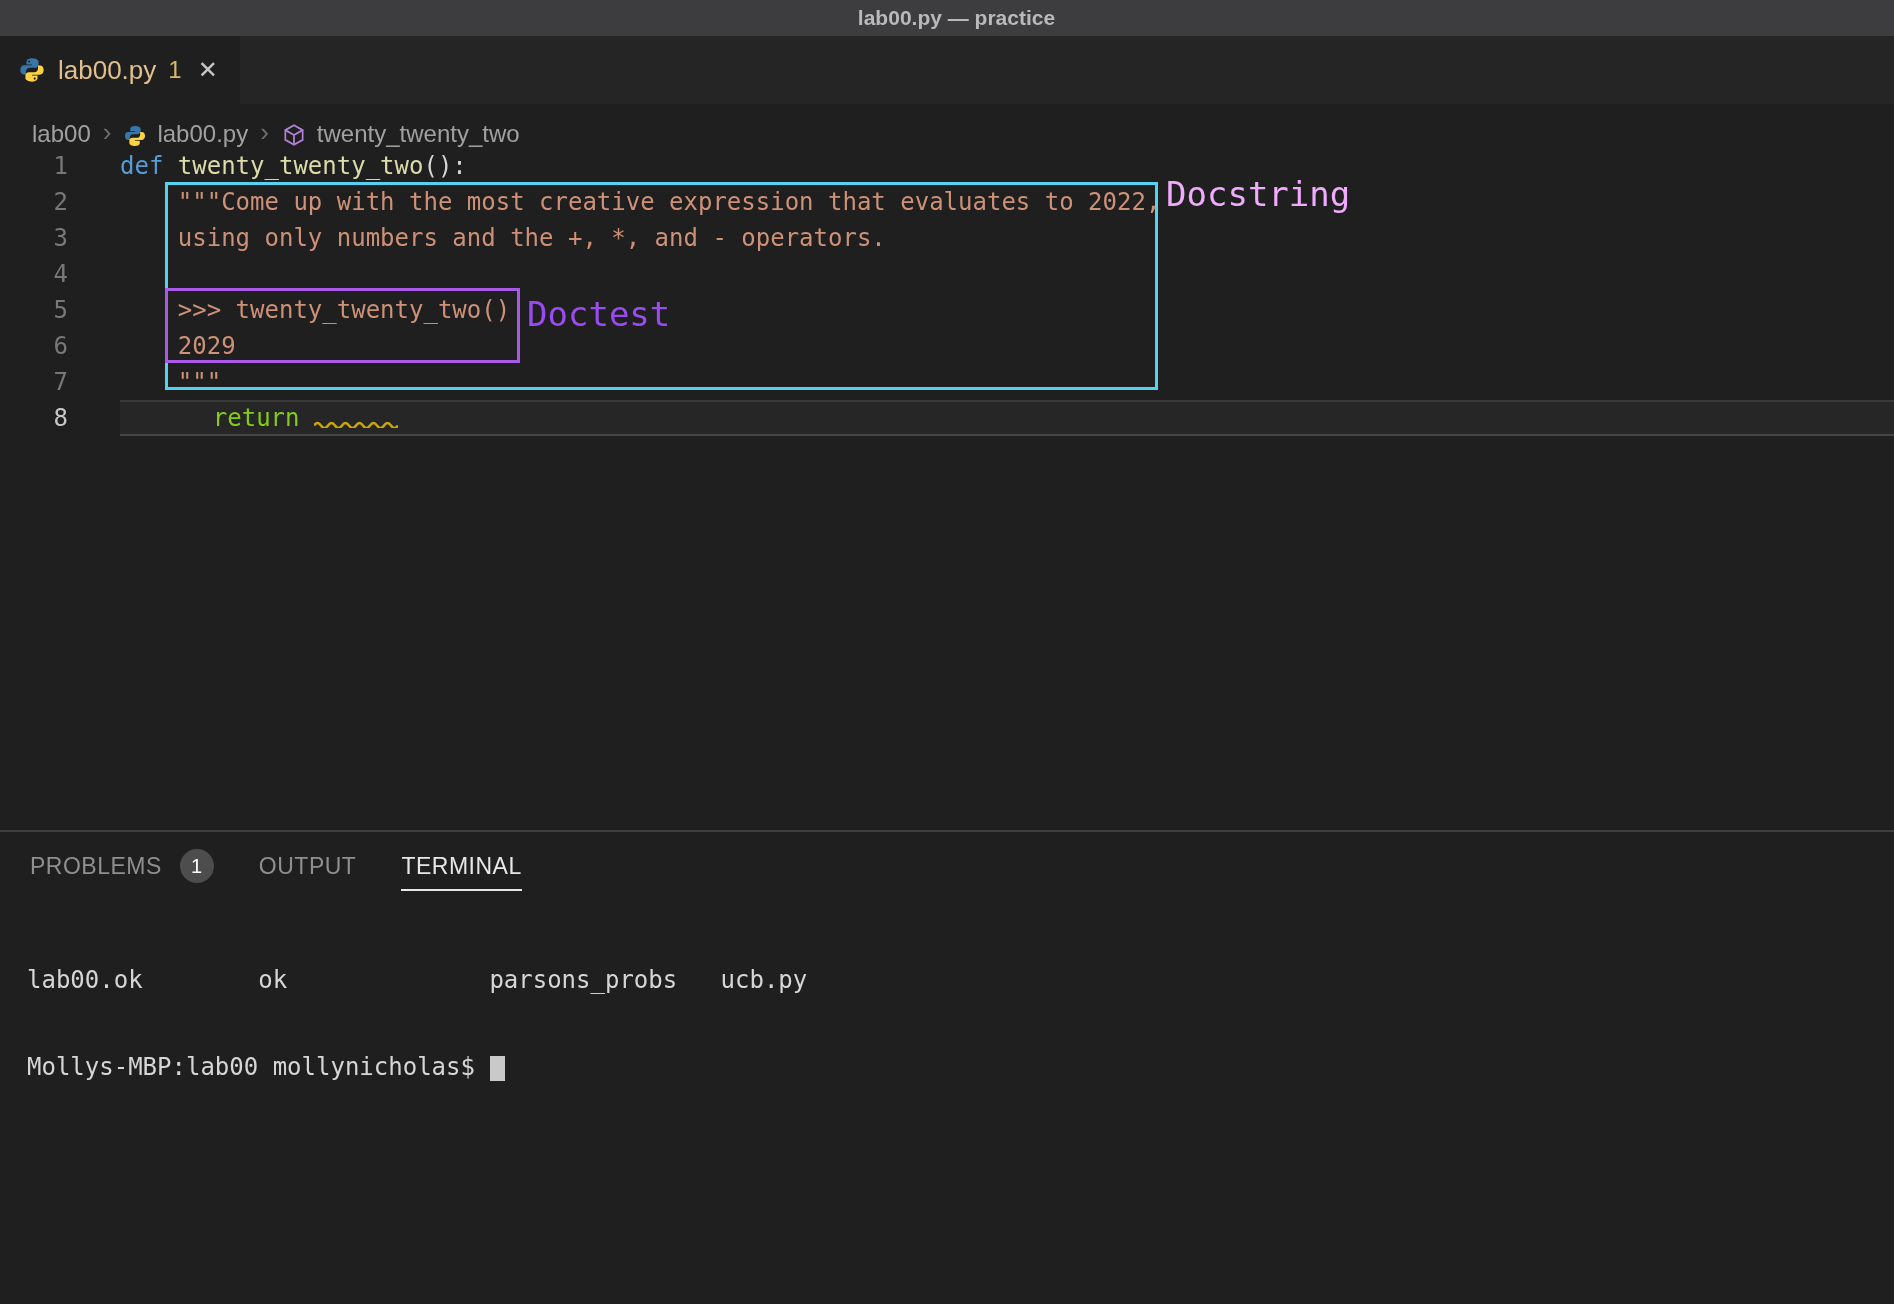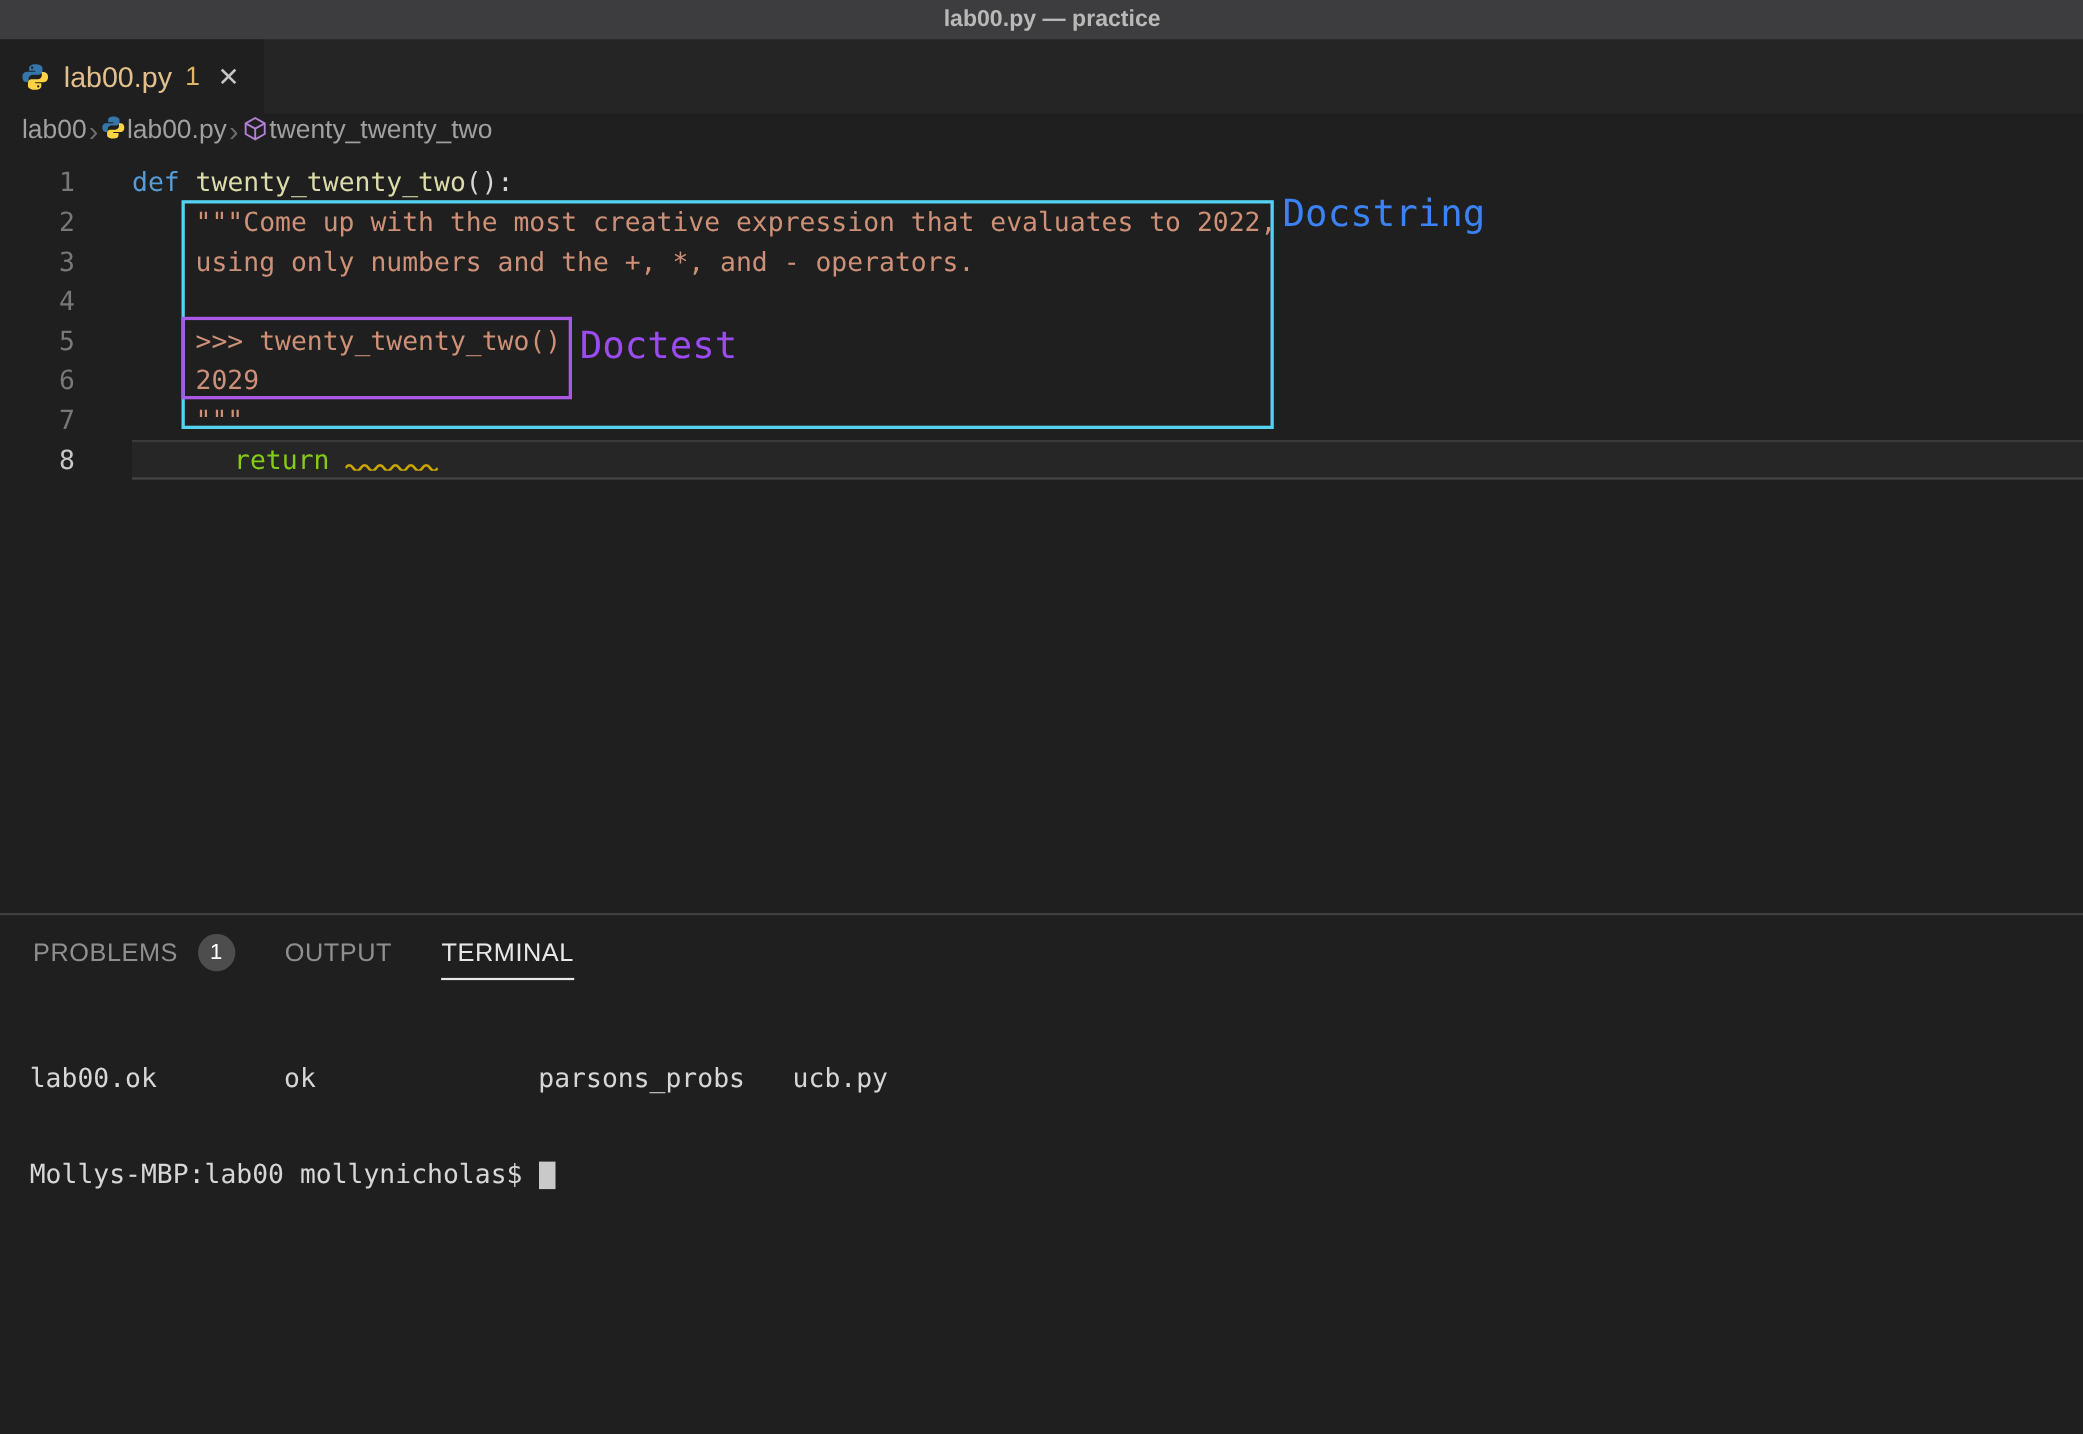--- a/index.html
+++ b/index.html
@@ -18,22 +18,22 @@
   .tab {
     display:flex; align-items:center; gap:12px;
     padding:0 22px 0 18px; background:#1f1f1f; min-width:230px;
   }
   .tab-label { color:#e2c08d; font-size:26px; }
   .tab-count { color:#ddb66a; font-size:24px; }
   .tab-close { color:#c5c5c5; font-size:24px; margin-left:4px; cursor:pointer; }
 
   
   .breadcrumb {
-    height:44px; background:#1f1f1f; display:flex; align-items:flex-start;
-    padding-left:20px; font-size:24px; color:#a0a0a0;
+    height:44px; background:#1f1f1f; display:flex; align-items:flex-end;
+    padding-left:32px; gap:10px; font-size:24px; color:#a0a0a0;
   }
   .crumb { cursor:pointer; }
   .chev { color:#6e6e6e; font-size:26px; padding:0 2px; }
 
   
   .editor {
     position:relative; height:682px; background:#1f1f1f;
     font-family:"DejaVu Sans Mono", monospace; font-size:24px; line-height:36px;
   }
   .row { display:flex; height:36px; }
@@ -167,21 +167,21 @@
       <div class="row current">
         <div class="gutter">8</div>
         <div class="codeline"><span class="tok-pl">    </span><span class="tok-ctrl">return</span><span class="tok-pl"> </span><svg class="squiggle" width="84" height="9" viewBox="0 0 84 9">
             <path d="M0 6.5 Q3.5 1.5 7 6.5 T14 6.5 T21 6.5 T28 6.5 T35 6.5 T42 6.5 T49 6.5 T56 6.5 T63 6.5 T70 6.5 T77 6.5 T84 6.5" fill="none" stroke="#cca700" stroke-width="2.4"></path>
           </svg></div>
       </div>
     </div>
 
   <div class="anno-box box-docstring" style="border-color: rgb(83, 210, 242);"></div>
   <div class="anno-box box-doctest" style="border-color: rgb(169, 88, 232);"></div>
-  <div class="anno-label label-docstring" style="color: #3b82f6;">Docstring</div>
+  <div class="anno-label label-docstring" style="color: #f0abfc;">Docstring</div>
   <div class="anno-label label-doctest" style="color: rgb(154, 75, 242);">Doctest</div>
 </div>
 
 <div class="panel">
   <div class="panel-tabs">
     <div class="ptab">
       <span>PROBLEMS</span>
       <span class="pbadge">1</span>
     </div>
     <div class="ptab">

